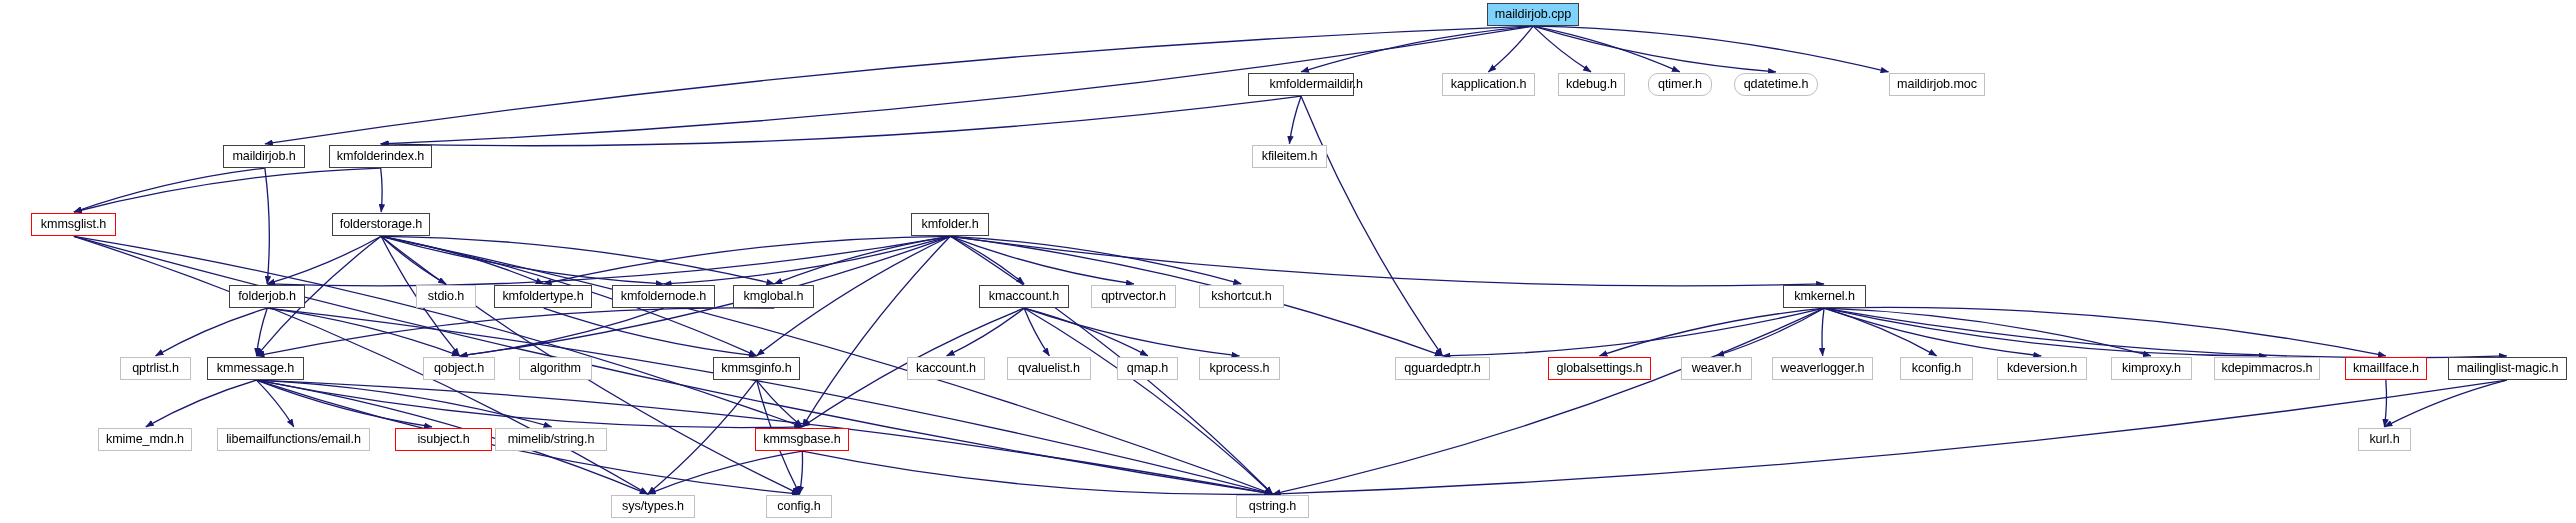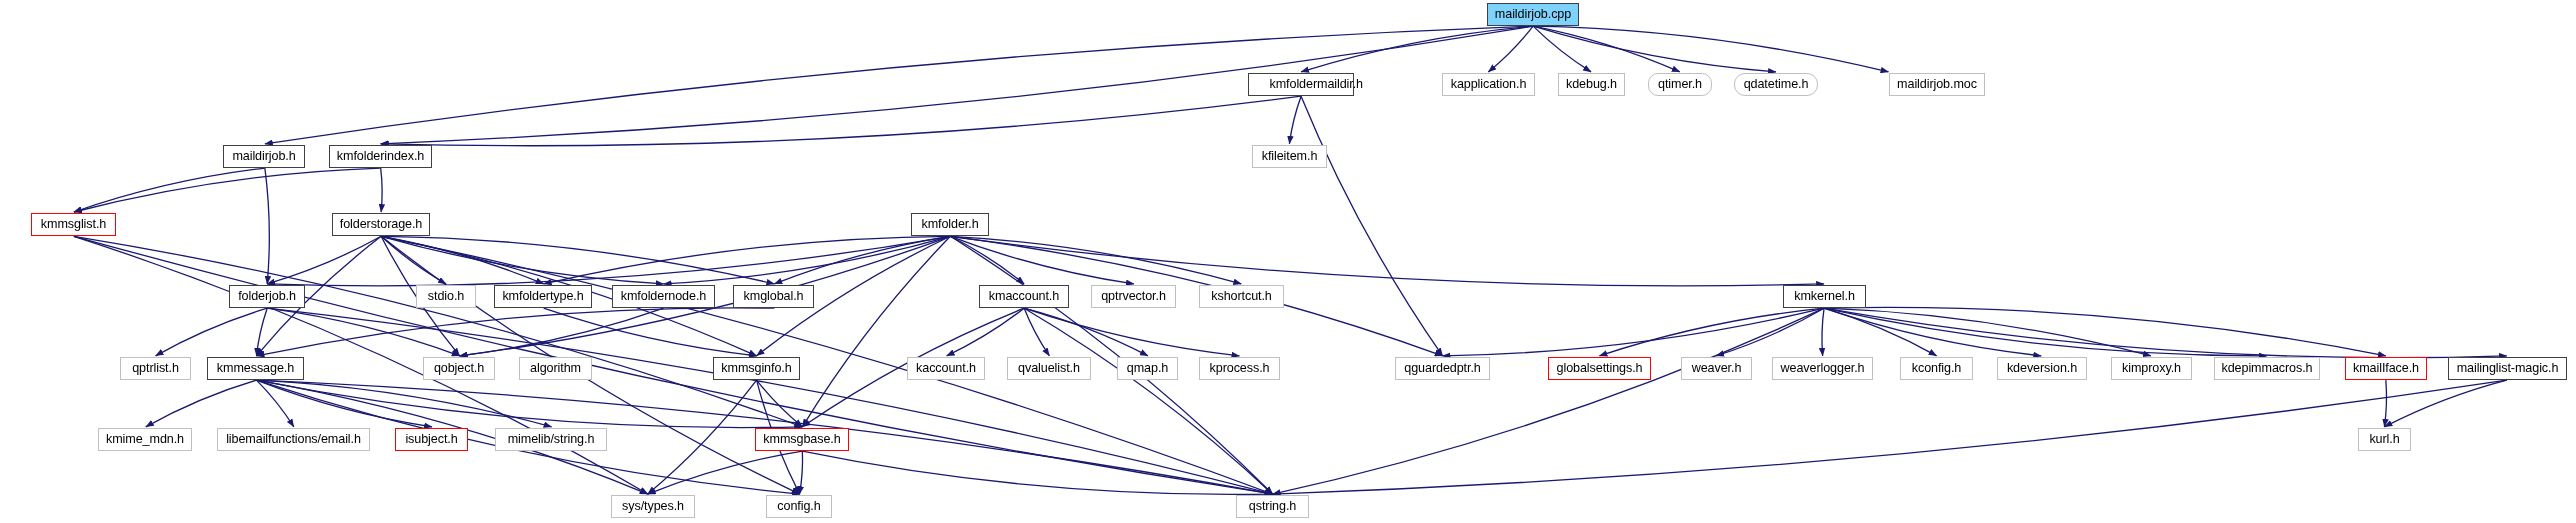--- a/index.html
+++ b/index.html
@@ -178,21 +178,21 @@
       <div class="node" style="left: 1681px; top: 357px; width: 71px;">weaver.h</div>
       <div class="node" style="left: 1772px; top: 357px; width: 101px;">weaverlogger.h</div>
       <div class="node" style="left: 1900px; top: 357px; width: 73px;">kconfig.h</div>
       <div class="node" style="left: 1997px; top: 357px; width: 90px;">kdeversion.h</div>
       <div class="node" style="left: 2111px; top: 357px; width: 81px;">kimproxy.h</div>
       <div class="node" style="left: 2214px; top: 357px; width: 106px;">kdepimmacros.h</div>
       <div class="node red" style="left: 2345px; top: 357px; width: 82px;">kmailIface.h</div>
       <div class="node bold" style="left: 2448px; top: 357px; width: 119px;">mailinglist-magic.h</div>
       <div class="node" style="left: 98px; top: 428px; width: 94px;">kmime_mdn.h</div>
       <div class="node" style="left: 217px; top: 428px; width: 153px;">libemailfunctions/email.h</div>
-      <div class="node red" style="left: 395px; top: 428px; width: 73px;">isubject.h</div>
+      <div class="node red" style="left: 395px; top: 428px; width: 97px;">isubject.h</div>
       <div class="node" style="left: 495px; top: 428px; width: 112px;">mimelib/string.h</div>
       <div class="node red" style="left: 755px; top: 428px; width: 94px;">kmmsgbase.h</div>
       <div class="node" style="left: 2358px; top: 428px; width: 53px;">kurl.h</div>
       <div class="node" style="left: 605px; top: 495px; width: 84px; margin-left: 6px;">sys/types.h</div>
       <div class="node" style="left: 766px; top: 495px; width: 66px;">config.h</div>
       <div class="node" style="left: 1236px; top: 495px; width: 73px;">qstring.h</div>
     </div>
 </div>
 
 

